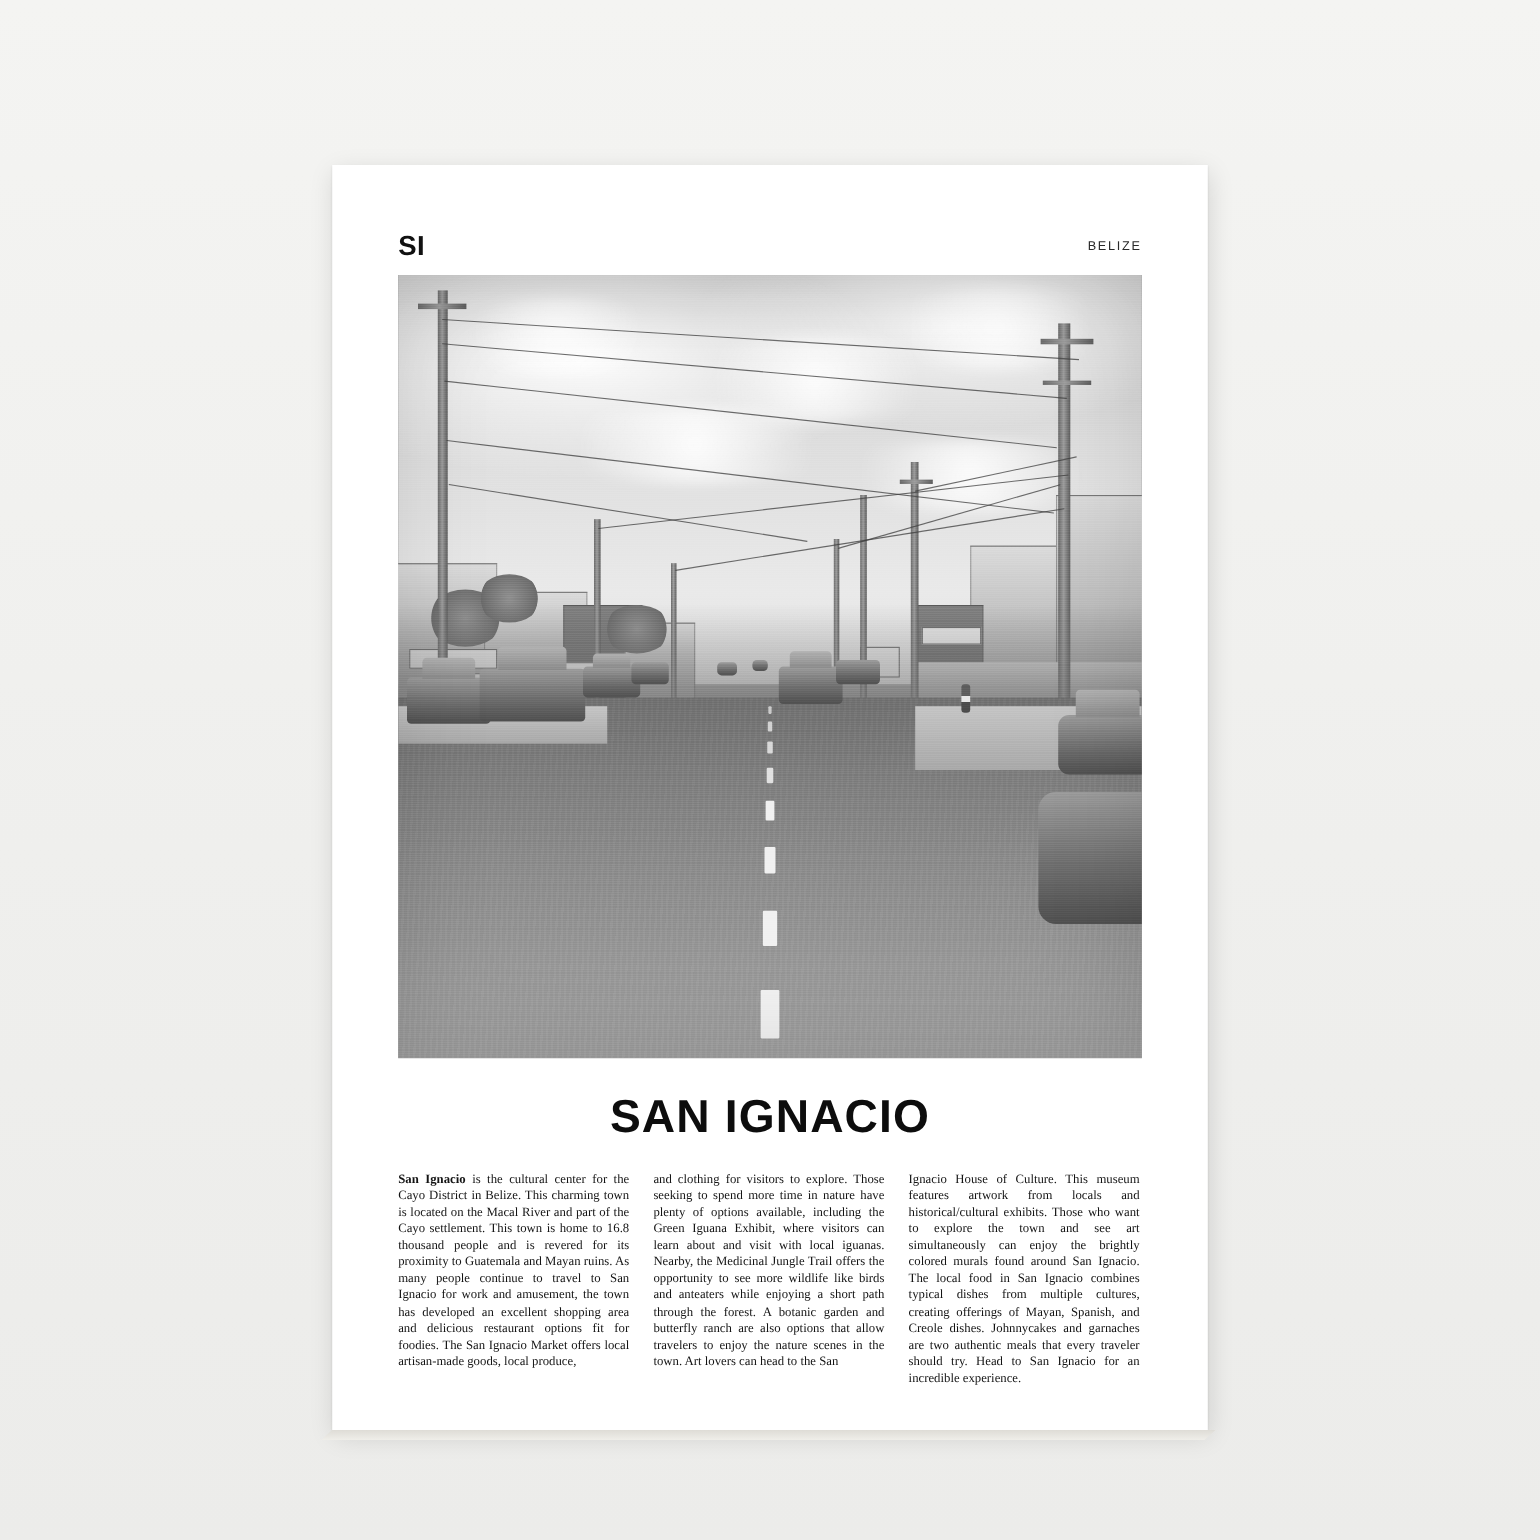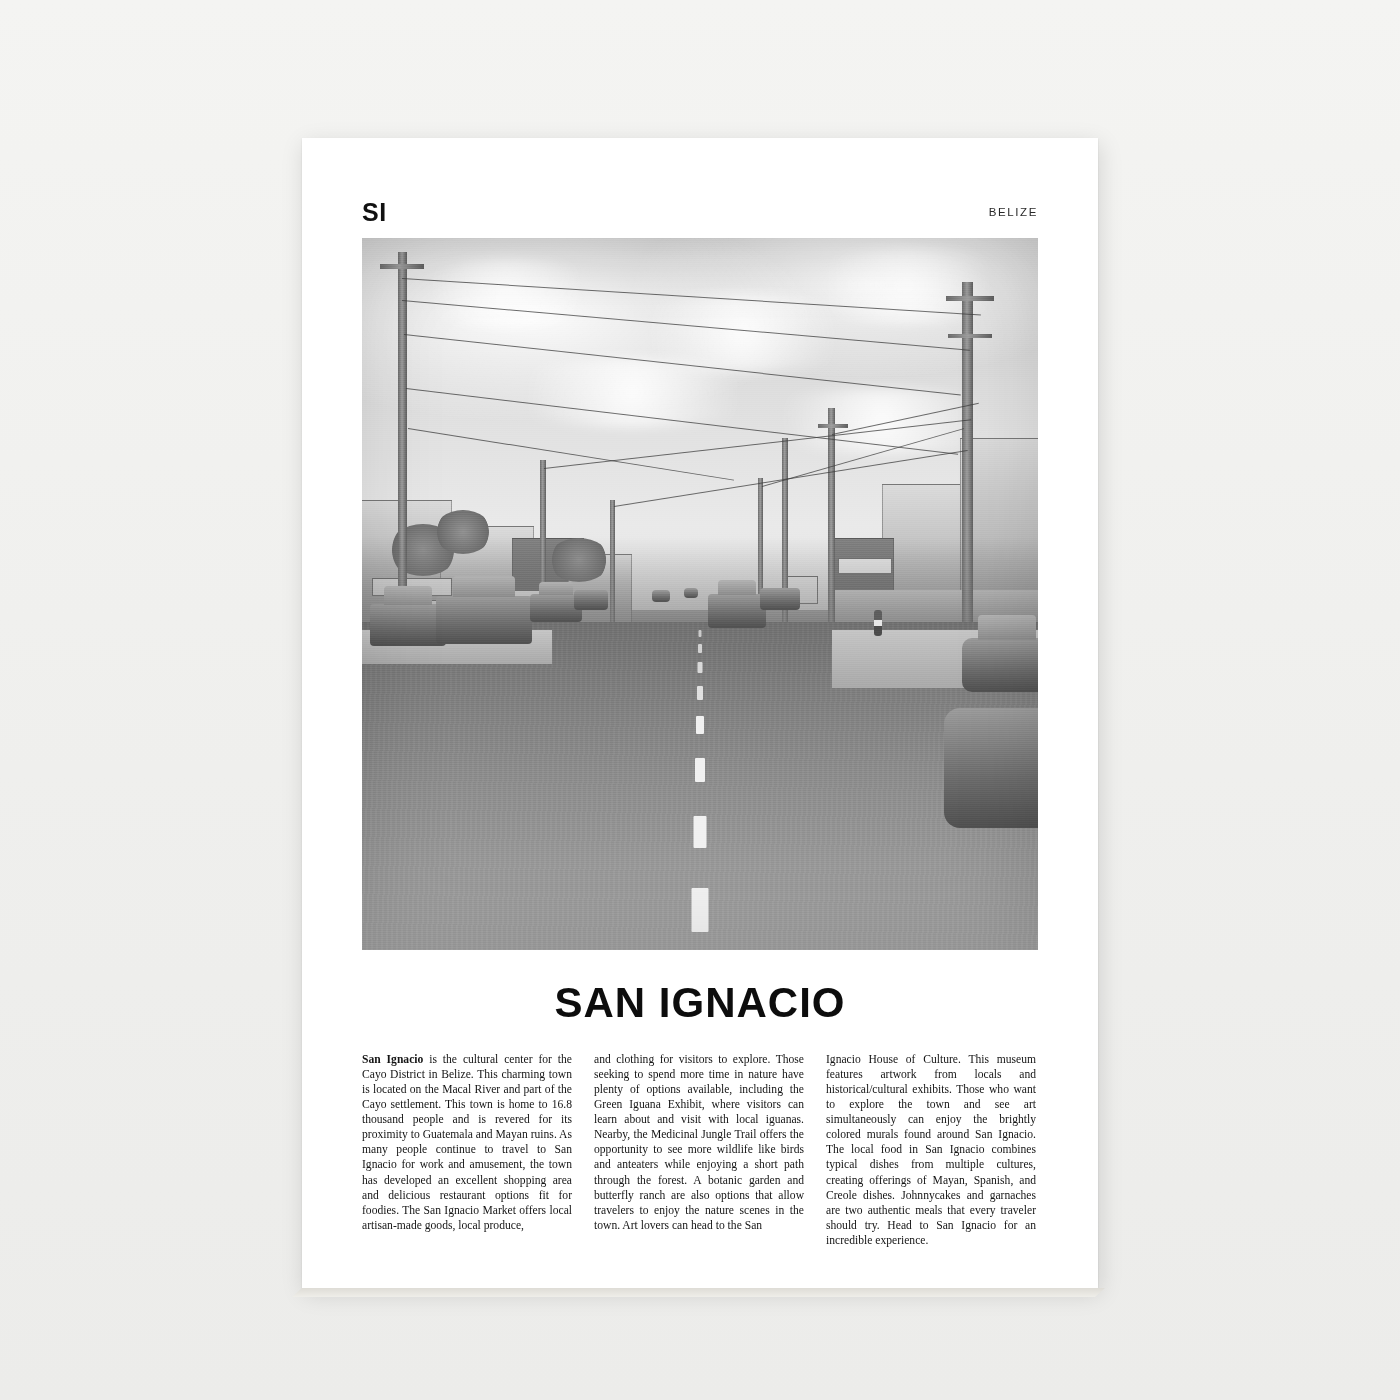--- a/index.html
+++ b/index.html
@@ -19,21 +19,21 @@
     position: relative;
     width: 1400px;
     height: 1400px;
     background: linear-gradient(180deg, #f4f4f2 0%, #efefed 55%, #ececeA 100%);
   }
 
   
   .poster {
     position: absolute;
     left: 302px;
-    top: 138px;
+    top: 150px;
     width: 796px;
     height: 1150px;
     background: #ffffff;
     box-shadow: 2px 6px 22px rgba(0,0,0,0.13), 0 1px 2px rgba(0,0,0,0.10);
   }
   .poster:after {
     content: "";
     position: absolute;
     left: 0; right: -7px;
     bottom: -9px;

